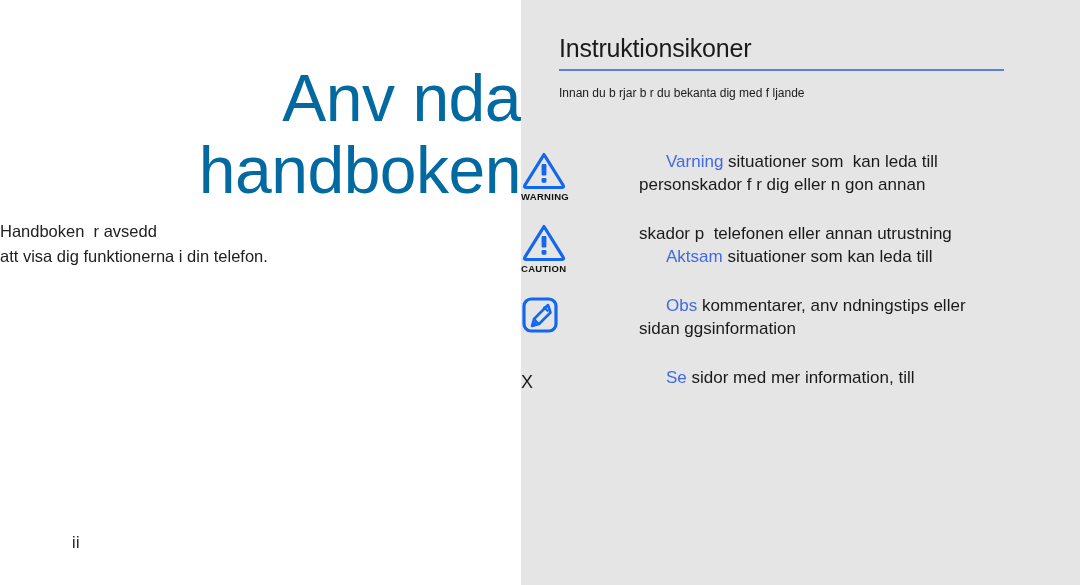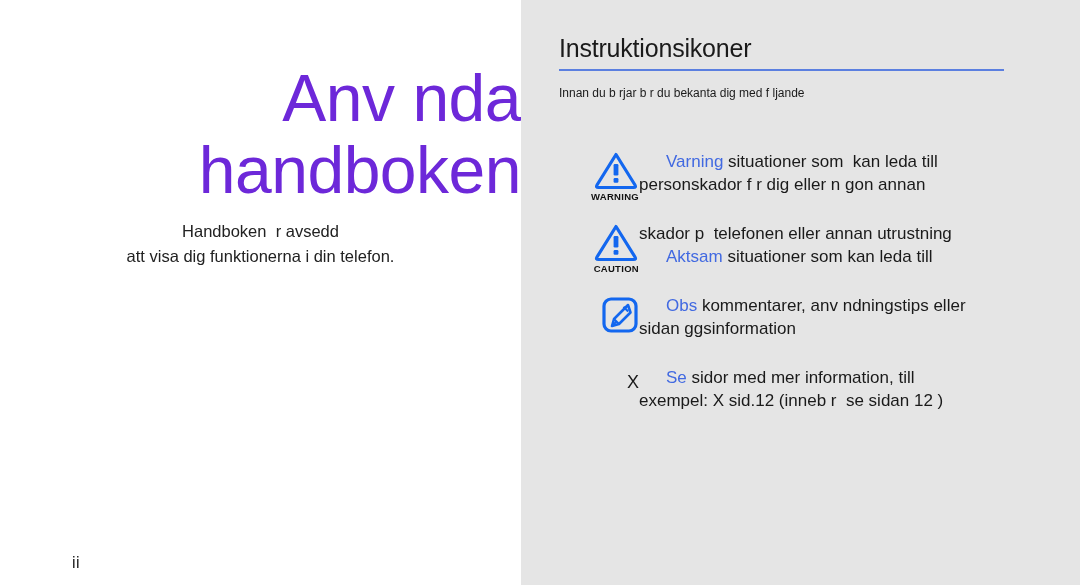--- a/index.html
+++ b/index.html
@@ -30,49 +30,48 @@
   }
   #page-title {
     position: absolute;
     right: 0px;
     top: 62px;
     width: 521px;
     text-align: right;
     font-size: 66px;
     line-height: 72px;
     font-weight: 400;
-    color: #6d28d9;
+    color: #0369a1;
     letter-spacing: -0.5px;
   }
   #page-title .title-line {
     display: block;
     white-space: pre;
   }
   #page-subtitle {
     position: absolute;
     right: 0px;
     top: 219px;
     width: 521px;
-    text-align: center;
+    text-align: left;
     font-size: 16.5px;
     line-height: 25px;
     color: #222222;
   }
   #page-subtitle .sub-line {
     display: block;
     white-space: pre;
   }
   #page-number {
     position: absolute;
     left: 72px;
     top: 534px;
     font-size: 16px;
     color: #1a1a1a;
     letter-spacing: 0.5px;
-    margin-top: 20px;
   }
 
   
   #right-panel {
     position: absolute;
     left: 521px;
     top: 0;
     width: 672px;
     height: 585px;
     background: #e5e5e5;
@@ -120,21 +119,21 @@
     display: flex;
     align-items: flex-start;
     margin-bottom: 14px;
     min-height: 58px;
   }
   .icon-cell {
     width: 118px;
     flex: 0 0 118px;
     display: flex;
     flex-direction: column;
-    align-items: flex-end;
+    align-items: flex-start;
     justify-content: flex-start;
     padding-top: 2px;
   }
   .icon-cell.plain-mark {
     padding-top: 9px;
   }
   .tri-icon svg { display: block; }
   .icon-caption {
     font-size: 9.5px;
     font-weight: bold;
@@ -249,19 +248,18 @@
         </div>
       </div>
 
       <div class="icon-row row-see">
         <div class="icon-cell plain-mark">
           <span class="mark-glyph">X</span>
           <span class="icon-caption"></span>
         </div>
         <div class="icon-text">
           <span class="t-line"><span class="kw">Se</span><span> sidor med mer information, till</span></span>
-          <span class="t-line">exempel: X sid.12 (inneb r  se sidan 12 )</span>
         </div>
       </div>
 
     </div>
   </div>
 </div>
 
 </body></html>

